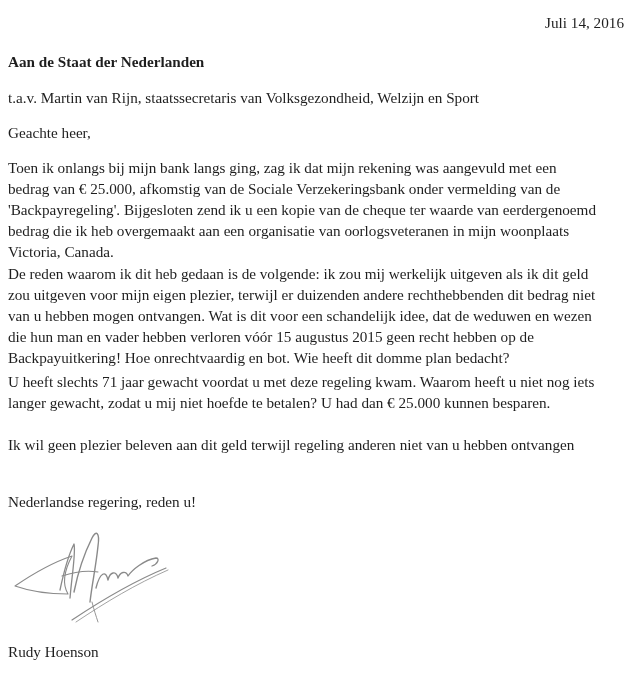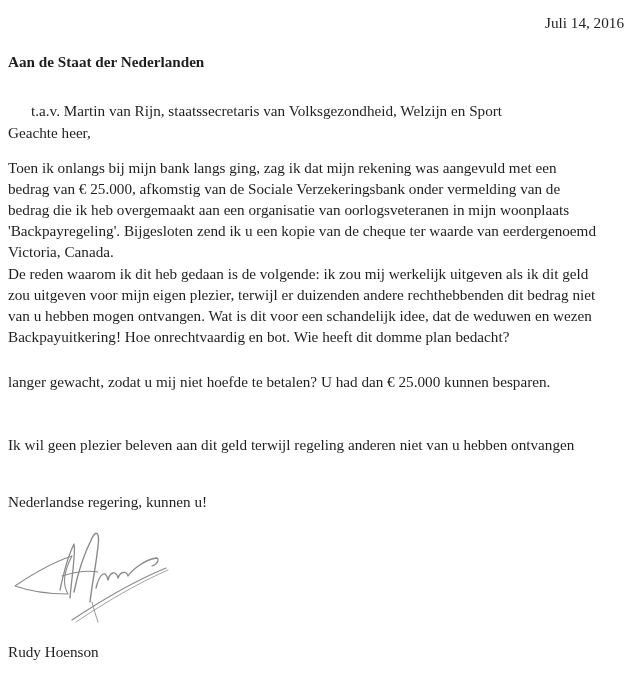--- a/index.html
+++ b/index.html
@@ -60,48 +60,50 @@
   </style>
 </head>
 <body>
 
 <div class="letter">
 
   <div class="date">Juli 14, 2016</div>
 
   <div class="line" style="top:51px;font-weight:bold;">Aan de Staat der Nederlanden</div>
 
-  <div class="line" style="top:100px;margin-left:23px;">t.a.v. Martin van Rijn, staatssecretaris van Volksgezondheid, Welzijn en Sport</div>
+  <div class="line" style="top:87px;">t.a.v. Martin van Rijn, staatssecretaris van Volksgezondheid, Welzijn en Sport</div>
 
   <div class="line" style="top:122px;">Geachte heer,</div>
 
   <div class="para" style="top:157px;">
     <span>Toen ik onlangs bij mijn bank langs ging, zag ik dat mijn rekening was aangevuld met een</span>
     <span>bedrag van € 25.000, afkomstig van de Sociale Verzekeringsbank onder vermelding van de</span>
+    <span>'Backpayregeling'. Bijgesloten zend ik u een kopie van de cheque ter waarde van eerdergenoemd</span>
     <span>bedrag die ik heb overgemaakt aan een organisatie van oorlogsveteranen in mijn woonplaats</span>
-    <span>'Backpayregeling'. Bijgesloten zend ik u een kopie van de cheque ter waarde van eerdergenoemd</span>
     <span>Victoria, Canada.</span>
   </div>
 
   <div class="para" style="top:263px;">
     <span>De reden waarom ik dit heb gedaan is de volgende: ik zou mij werkelijk uitgeven als ik dit geld</span>
     <span>zou uitgeven voor mijn eigen plezier, terwijl er duizenden andere rechthebbenden dit bedrag niet</span>
     <span>van u hebben mogen ontvangen. Wat is dit voor een schandelijk idee, dat de weduwen en wezen</span>
+    <span>die hun man en vader hebben verloren vóór 15 augustus 2015 geen recht hebben op de</span>
     <span>Backpayuitkering! Hoe onrechtvaardig en bot. Wie heeft dit domme plan bedacht?</span>
   </div>
 
   <div class="para" style="top:371px;">
+    <span>U heeft slechts 71 jaar gewacht voordat u met deze regeling kwam. Waarom heeft u niet nog iets</span>
     <span>langer gewacht, zodat u mij niet hoefde te betalen? U had dan € 25.000 kunnen besparen.</span>
   </div>
 
   <div class="para" style="top:434px;">
     <span>Ik wil geen plezier beleven aan dit geld terwijl regeling anderen niet van u hebben ontvangen</span>
   </div>
 
-  <div class="line" style="top:491px;">Nederlandse regering, kunnen u!</div>
+  <div class="line" style="top:491px;">Nederlandse regering, reden u!</div>
 
   <svg class="signature" viewBox="0 0 160 110" fill="none" stroke="#8a8a8a" stroke-linecap="round" stroke-linejoin="round">
 
     <path d="M3 70 C 25 55, 45 45, 60 40 C 52 55, 50 68, 56 78 C 40 78, 20 76, 3 70 Z" stroke-width="1.1"></path>
 
     <path d="M48 74 C 52 55, 56 40, 62 28 C 64 36, 60 58, 58 82" stroke-width="1.3"></path>
 
     <path d="M62 76 C 66 56, 72 38, 80 22 C 84 14, 88 16, 86 30 C 84 50, 80 68, 78 86" stroke-width="1.4"></path>
 
     <path d="M50 60 C 62 56, 74 54, 86 56" stroke-width="1.1"></path>

